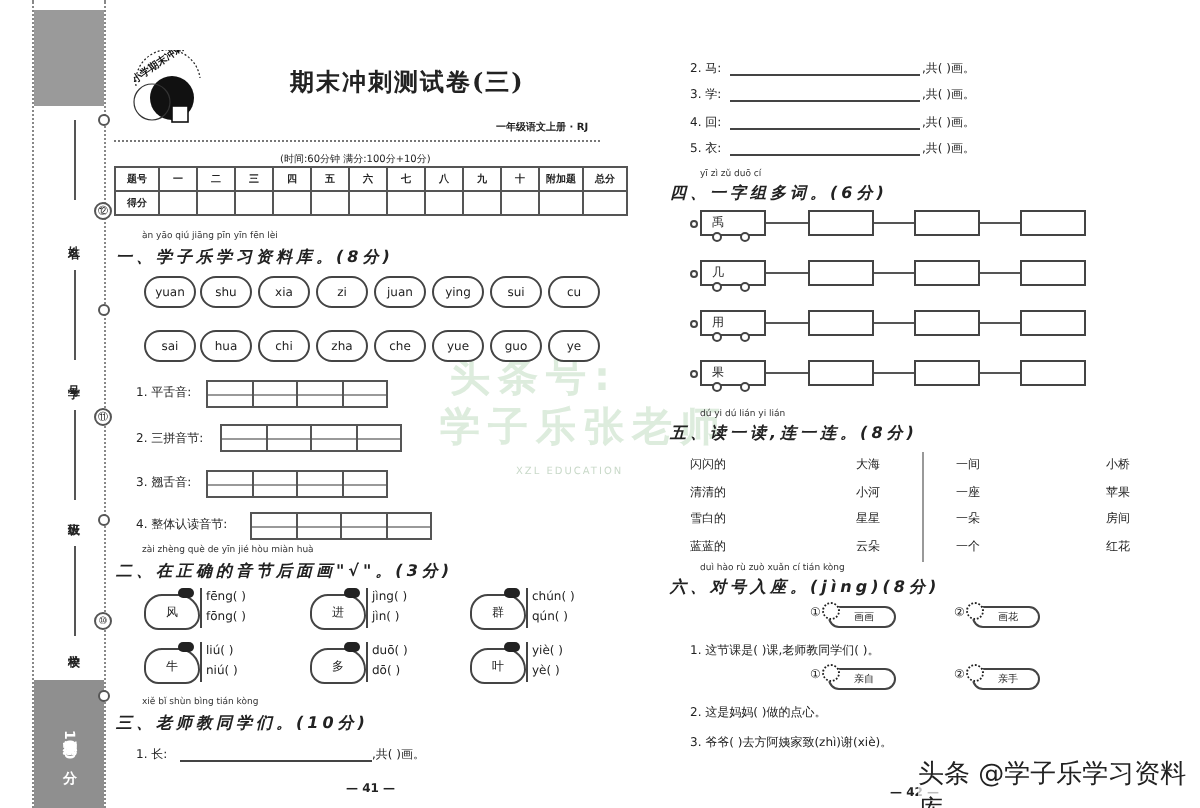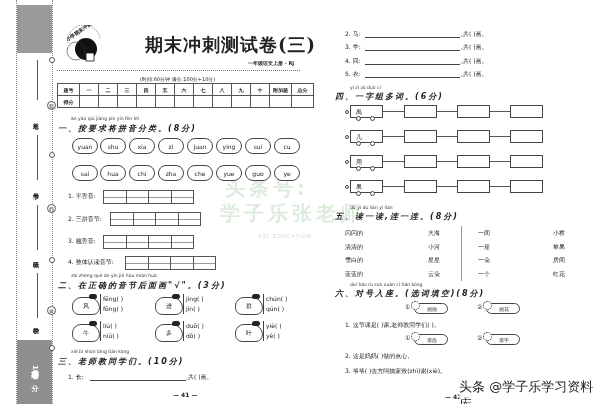--- a/index.html
+++ b/index.html
@@ -10,21 +10,21 @@
   
   .strip-line { position: absolute; left: 16px; top: 0; height: 404px; border-left: 1px dotted #888; }
   .strip-line2 { position: absolute; left: 52px; top: 0; height: 404px; border-left: 1px dotted #888; }
   .strip-top { position: absolute; left: 17px; top: 5px; width: 35px; height: 48px; background: #9a9a9a; }
   .strip-bottom { position: absolute; left: 17px; top: 340px; width: 35px; height: 64px; background: #8f8f8f; color: #fff; font-size: 7px; writing-mode: vertical-rl; display:flex; align-items:center; justify-content:center; font-weight:bold; }
   .strip-vline { position: absolute; left: 37px; border-left: 1px solid #555; }
   .strip-label { position: absolute; left: 31px; font-size: 6px; writing-mode: vertical-rl; font-weight: bold; }
   .hole { position: absolute; left: 49px; width: 6px; height: 6px; border: 1px solid #555; border-radius: 50%; background: #fff; }
   .hole-num { position: absolute; left: 47px; width: 9px; height: 9px; border: 1px solid #555; border-radius: 50%; background: #fff; font-size: 5px; display:flex;align-items:center;justify-content:center; }
 
-  .title { left: 145px; top: 33px; font-size: 18px; font-weight: bold; font-family: "DejaVu Serif", serif; letter-spacing: 1px; }
+  .title { left: 145px; top: 33px; font-size: 12px; font-weight: bold; font-family: "DejaVu Serif", serif; letter-spacing: 1px; }
   .subtitle { left: 248px; top: 60px; font-size: 5px; font-weight: bold; }
   .dotline { left: 57px; top: 70px; width: 243px; border-top: 1px dotted #777; }
   .timeline { left: 140px; top: 76px; font-size: 5px; }
 
   table.score { position: absolute; left: 57px; top: 83px; border-collapse: collapse; font-size: 5px; font-weight: bold; }
   table.score td { border: 1px solid #555; height: 12px; text-align: center; width: 19px; }
   table.score td.first { width: 22px; }
   table.score td.wide { width: 22px; }
 
   .pinyin { font-size: 4.5px; color: #333; }
@@ -132,21 +132,21 @@
         <td></td>
   </tr>
 </tbody>
   </table>
 
 <div class="abs watermark1">头条号:</div>
 <div class="abs watermark2">学子乐张老师</div>
 <div class="abs watermark3">XZL EDUCATION</div>
 
 <div class="abs pinyin" style="left:71px;top:116px">àn yāo qiú jiāng pīn yīn fēn lèi</div>
-<div class="abs heading" style="left:58px;top:123px">一、按要求将拼音分类。(8分)</div>
+<div class="abs heading" style="left:58px;top:123px">一、学子乐学习资料库。(8分)</div>
 
 <div class="bear" style="left:72px;top:138px">yuan</div>
 <div class="bear" style="left:100px;top:138px">shu</div>
 <div class="bear" style="left:129px;top:138px">xia</div>
 <div class="bear" style="left:158px;top:138px">zi</div>
 <div class="bear" style="left:187px;top:138px">juan</div>
 <div class="bear" style="left:216px;top:138px">ying</div>
 <div class="bear" style="left:245px;top:138px">sui</div>
 <div class="bear" style="left:274px;top:138px">cu</div>
 
@@ -333,21 +333,21 @@
   <div>一个</div>
 </div>
 <div class="abs txt6" style="left:553px;top:226px;line-height:13.6px">
   <div>小桥</div>
   <div>苹果</div>
   <div>房间</div>
   <div>红花</div>
 </div>
 
 <div class="abs pinyin" style="left:350px;top:282px">duì hào rù zuò          xuǎn cí tián kòng</div>
-<div class="abs heading" style="left:335px;top:288px">六、对号入座。(选词填空)(8分)</div>
+<div class="abs heading" style="left:335px;top:288px">六、对号入座。(jìng)(8分)</div>
 
 <div class="abs txt6" style="left:405px;top:303px">①</div>
 <div class="flower-pill" style="left:414px;top:303px;width:34px">
     <i class="flower"></i>
     <span>画画</span>
   </div>
 <div class="abs txt6" style="left:477px;top:303px">②</div>
 <div class="flower-pill" style="left:486px;top:303px;width:34px">
     <i class="flower"></i>
     <span>画花</span>

